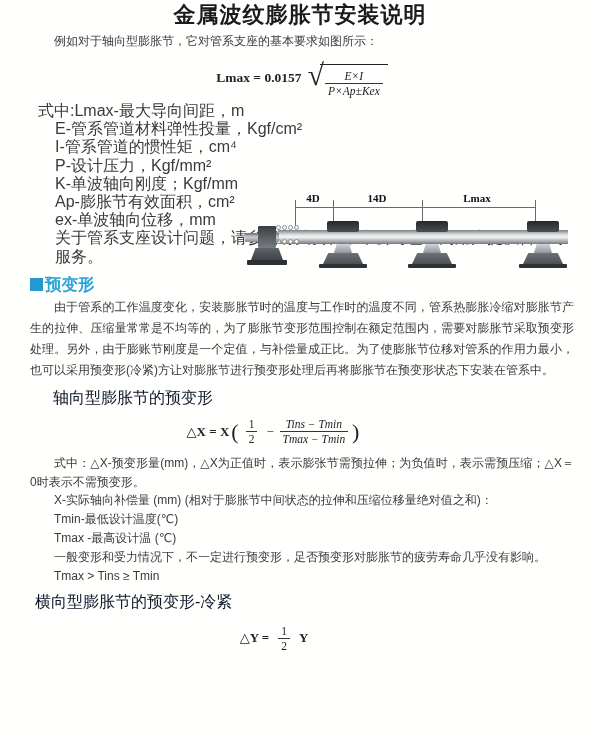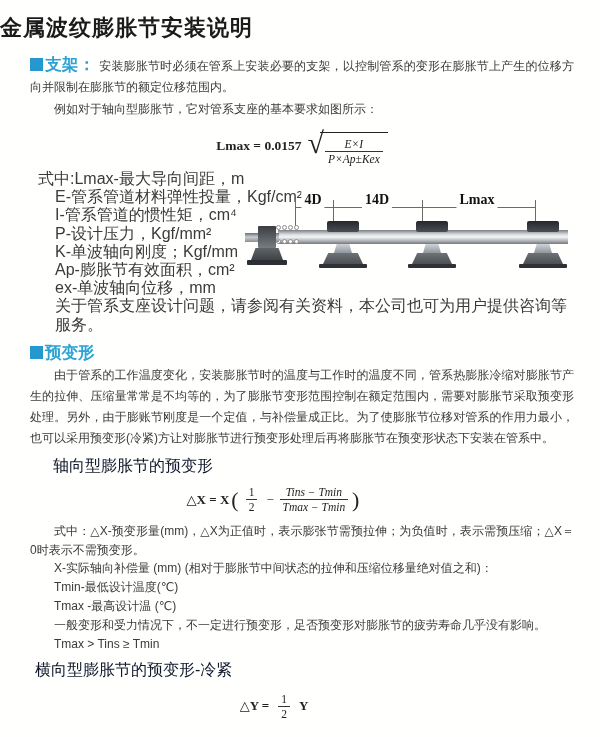--- a/index.html
+++ b/index.html
@@ -4,21 +4,21 @@
 <style>
   * { margin:0; padding:0; box-sizing:border-box; }
   html,body { background:#ffffff; }
   body { width:600px; font-family:"Liberation Sans","DejaVu Sans",sans-serif; }
   .page {
     position:relative; width:600px; height:737px;
     background:#fffffe; overflow:hidden; color:#3a3a3a;
   }
   
   .page-title {
-    padding-top:13px; text-align:left;
+    text-align:center;
     font-size:22px; font-weight:700; color:#1b1b1b; letter-spacing:1px;
   }
   .content { padding:0 26px 0 30px; }
   .para { font-size:12px; line-height:21px; color:#3a3a3a; text-align:justify; }
   .p-first { margin-top:11px; }
   .sec-square {
     display:inline-block; width:13px; height:13px; background:#2599cf;
     vertical-align:-1px; margin-right:2px;
   }
   .sec-title { font-size:16.5px; font-weight:600; color:#2ba2d4; margin-right:4px; }
@@ -54,21 +54,21 @@
   .sub-head-axial { margin:7px 0 0 23px; }
   .sub-head-lateral { margin:7px 0 0 5px; }
   
   .diagram { position:absolute; left:245px; top:194px; width:335px; height:90px; }
   .dim-line { position:absolute; left:50px; top:13px; width:240px; height:1px; background:#6a6a6a; }
   .tick { position:absolute; top:6px; width:1px; height:27px; background:#6a6a6a; }
   .t1{left:50px;} .t2{left:88px;} .t3{left:177px;} .t4{left:290px;}
   .dim-label {
     position:absolute; top:-2px; transform:translateX(-50%);
     font-family:"Liberation Serif","DejaVu Serif",serif;
-    font-weight:700; font-size:14px; color:#111; background:#fffffe; padding:0 3px;
+    font-weight:700; font-size:11px; color:#111; background:#fffffe; padding:0 3px;
   }
   .dl1{left:68px;} .dl2{left:132px;} .dl3{left:232px;}
   .pipe {
     position:absolute; left:33px; top:36px; width:290px; height:14px;
     background:linear-gradient(180deg,#7c8084,#d9dcde 32%,#f3f4f5 50%,#aeb2b6 78%,#74787c);
   }
   .coil { position:absolute; width:5px; height:5px; border-radius:50%;
           background:#fff; border:1px solid #8d8d8d; }
   .anchor { position:absolute; left:0; top:27px; width:44px; height:50px; }
   .anchor .stub { position:absolute; left:0; top:12px; width:34px; height:9px;
@@ -95,23 +95,20 @@
 </style>
 </head>
 <body>
 
 <div class="page">
 
   <h1 class="page-title">金属波纹膨胀节安装说明</h1>
 
   <div class="content">
 
-    <p class="para p-first">
-      <span class="sec-square"></span><span class="sec-title">支架：</span><span>安装膨胀节时必须在管系上安装必要的支架，以控制管系的变形在膨胀节上产生的位移方向并限制在膨胀节的额定位移范围内。</span>
-    </p>
     <p class="para indent2 example-line">例如对于轴向型膨胀节，它对管系支座的基本要求如图所示：</p>
 
     <div class="formula-row formula1">
       <span class="f-lhs">Lmax = 0.0157</span>
       <span class="sqrt">
         <span class="sqrt-tail">√</span>
         <span class="sqrt-body">
           <span class="frac">
             <span class="num">E×I</span>
             <span class="den">P×Ap±Kex</span>

